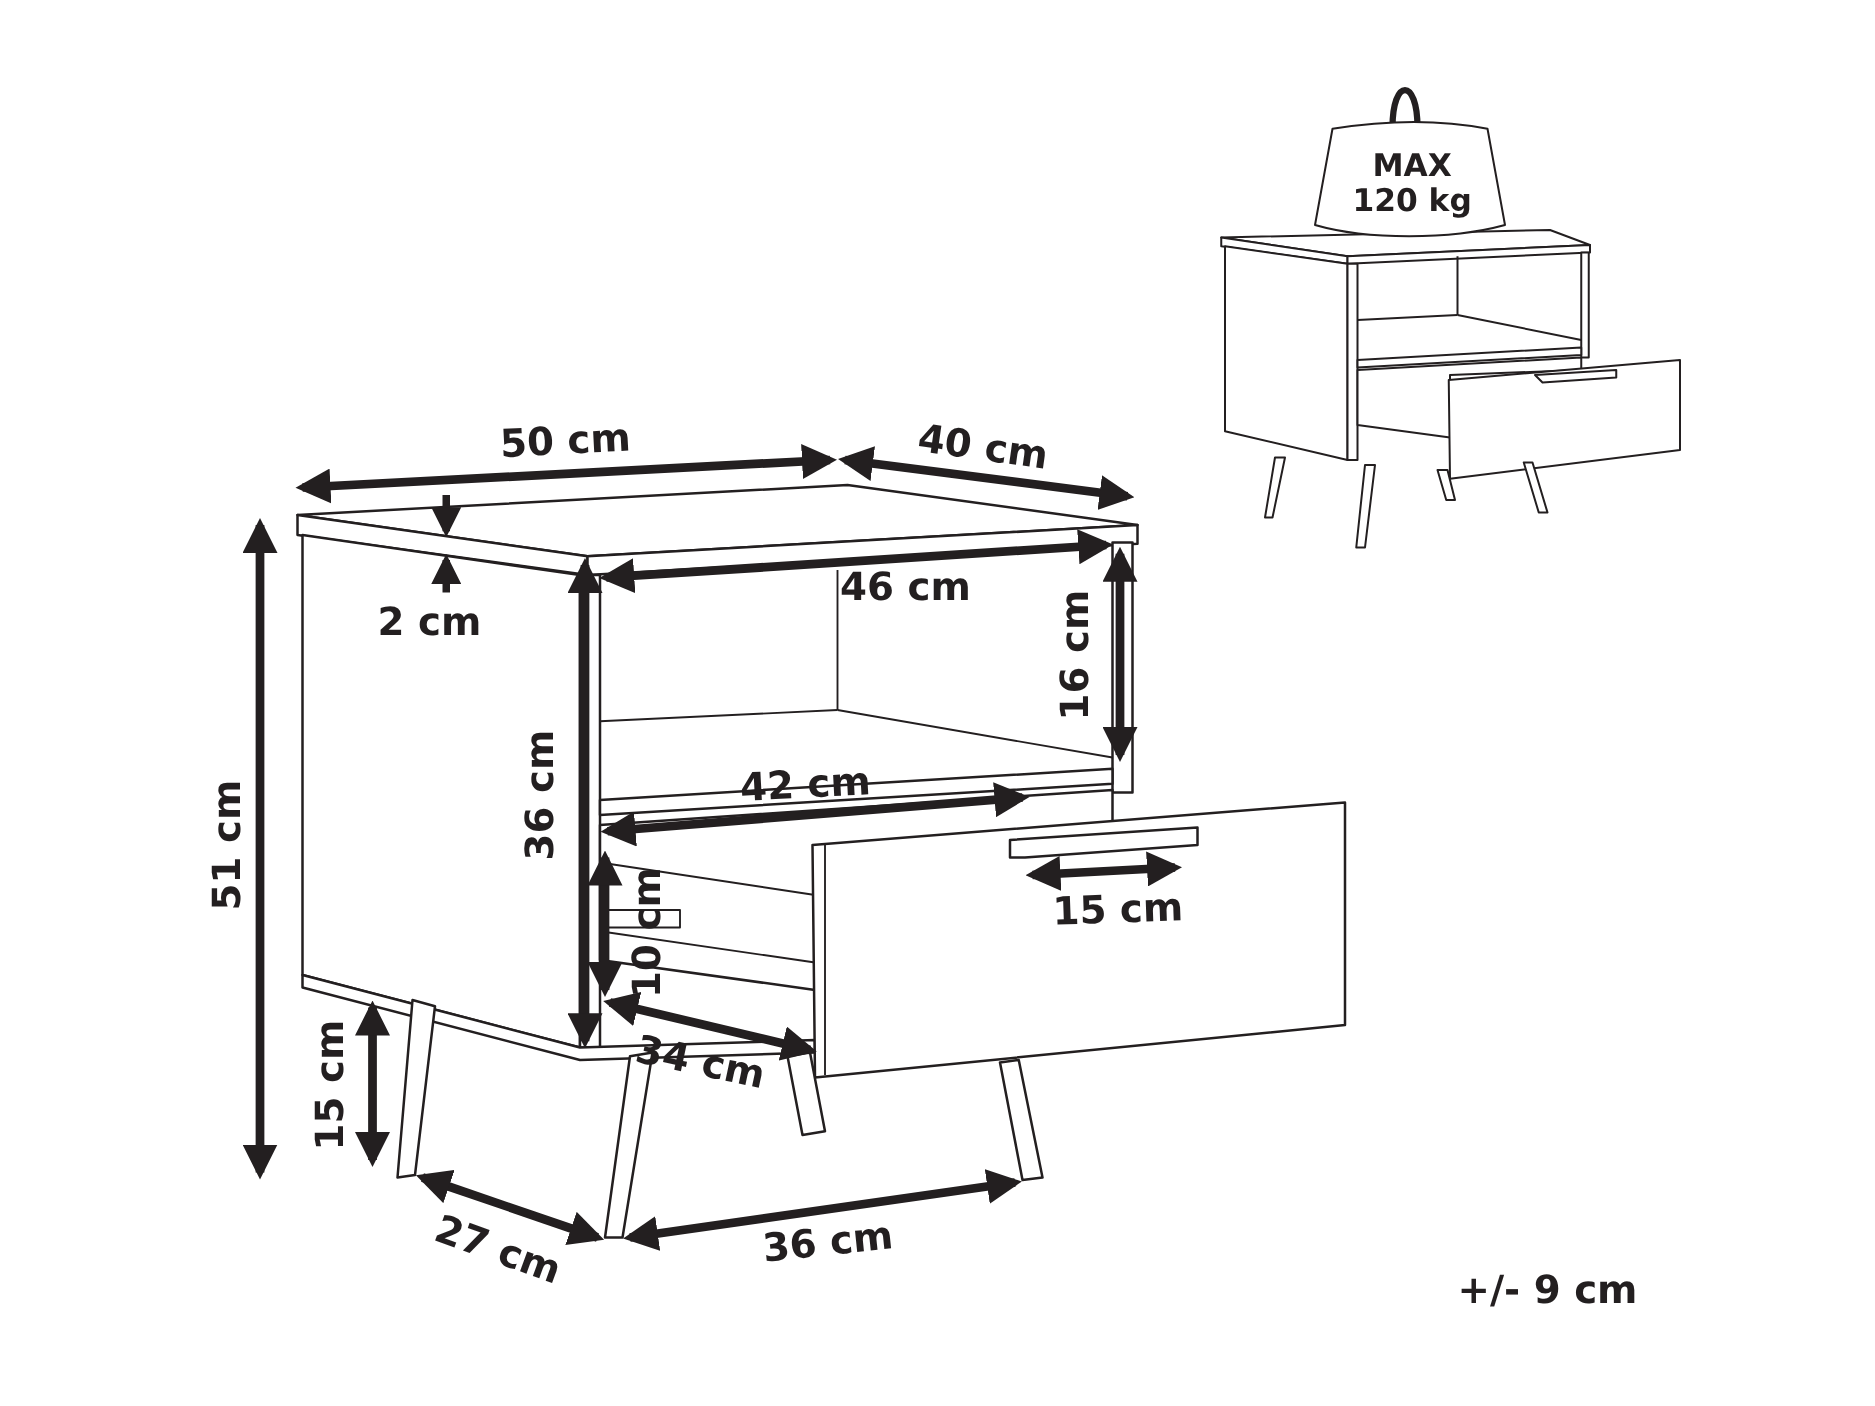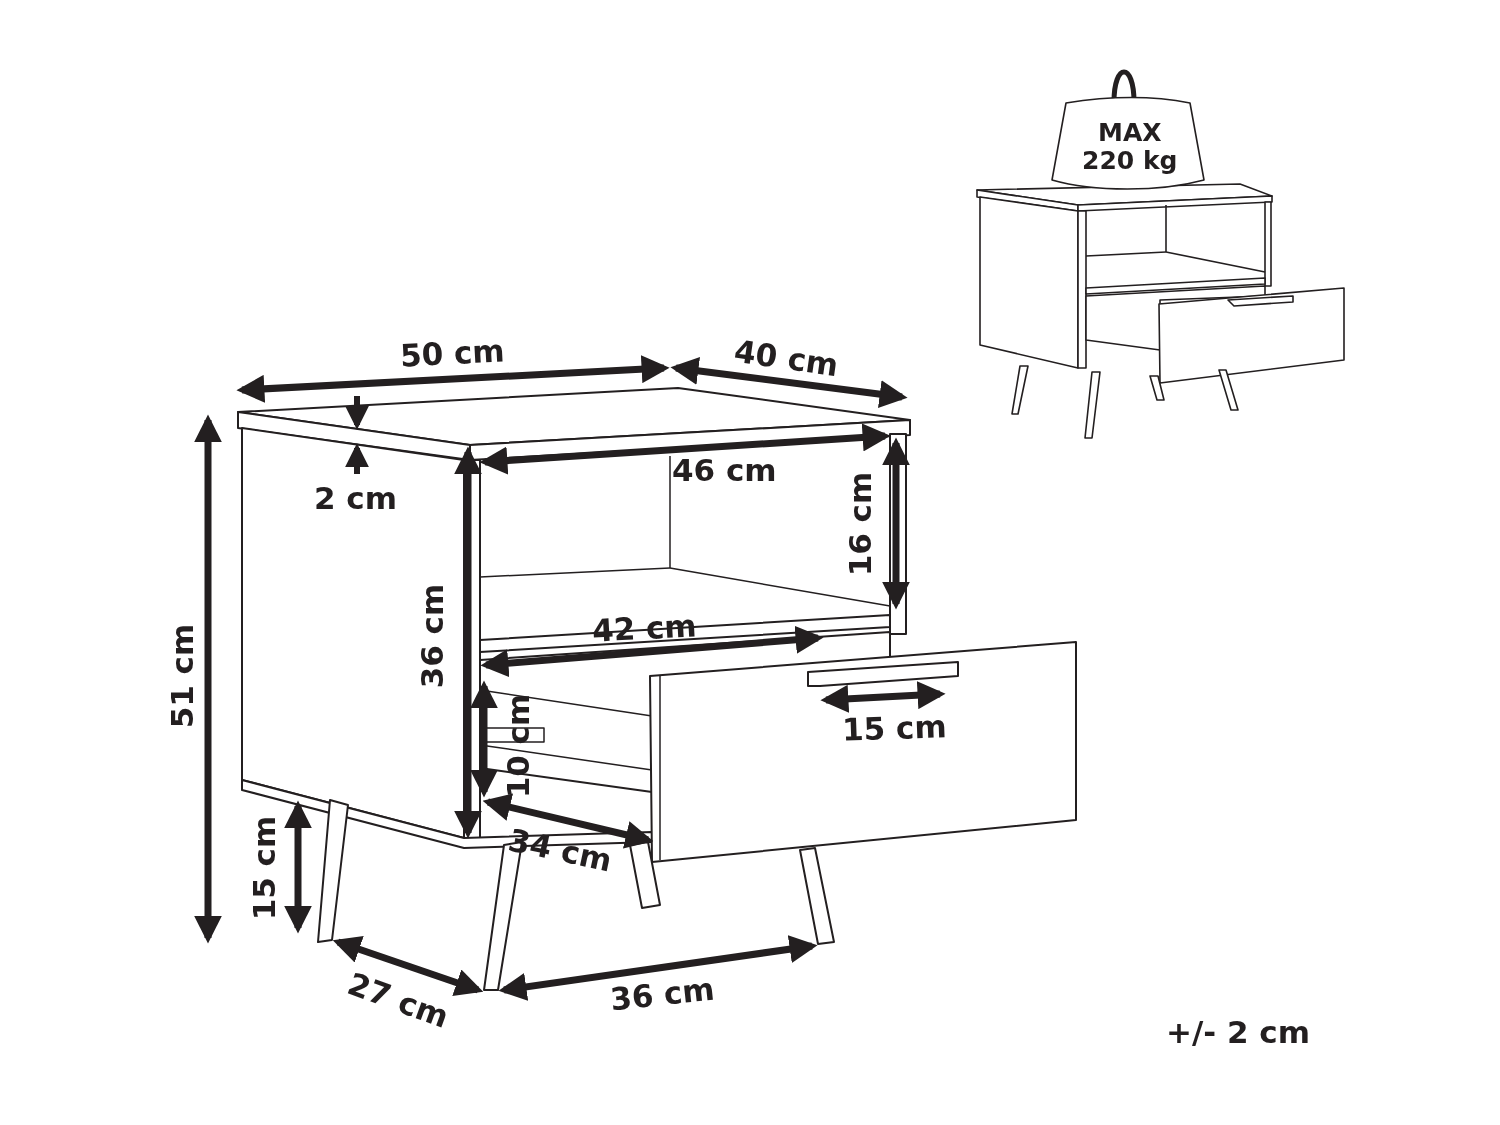--- a/index.html
+++ b/index.html
@@ -94,29 +94,29 @@
     <polygon points="1150,376 1158,376 1164,400 1157,400"></polygon>
     <polygon points="1219,370 1226,370 1238,410 1231,410"></polygon>
 
     <path d="M1114,102 C1114,62 1134,62 1134,102" fill="none" stroke-width="5"></path>
     <path d="M1066,103 C1110,96 1154,96 1190,103 L1204,180 C1160,192 1094,192 1052,180 Z"></path>
   </g>
 </svg>
 
 <div class="lbl big" style="left:400px;top:335px;transform:rotate(-3deg);">50 cm</div>
 <div class="lbl big" style="left:734px;top:340px;transform:rotate(8deg);">40 cm</div>
-<div class="lbl big" style="left:314px;top:480px;text-align:right;">2 cm</div>
+<div class="lbl big" style="left:302px;top:480px;text-align:right;">2 cm</div>
 <div class="lbl big" style="left:130px;top:658px;transform:rotate(-90deg);">51 cm</div>
 <div class="lbl big" style="left:672px;top:452px;">46 cm</div>
 <div class="lbl big" style="left:808px;top:506px;transform:rotate(-90deg);">16 cm</div>
 <div class="lbl big" style="left:380px;top:618px;transform:rotate(-90deg);">36 cm</div>
 <div class="lbl big" style="left:592px;top:610px;transform:rotate(-3deg);">42 cm</div>
 <div class="lbl big" style="left:466px;top:728px;transform:rotate(-90deg);">10 cm</div>
 <div class="lbl big" style="left:508px;top:832px;transform:rotate(12deg);">34 cm</div>
 <div class="lbl big" style="left:842px;top:710px;transform:rotate(-2deg);">15 cm</div>
 <div class="lbl big" style="left:212px;top:850px;transform:rotate(-90deg);">15 cm</div>
 <div class="lbl big" style="left:346px;top:982px;transform:rotate(20deg);">27 cm</div>
 <div class="lbl big" style="left:610px;top:976px;transform:rotate(-6deg);">36 cm</div>
 
 <div class="lbl small" style="left:1098px;top:120px;">MAX</div>
-<div class="lbl small" style="left:1082px;top:148px;">220 kg</div>
+<div class="lbl small" style="left:1082px;top:148px;">120 kg</div>
 
-<div class="lbl big" style="left:1166px;top:1014px;">+/- 2 cm</div>
+<div class="lbl big" style="left:1166px;top:1014px;">+/- 9 cm</div>
 
 </body></html>

